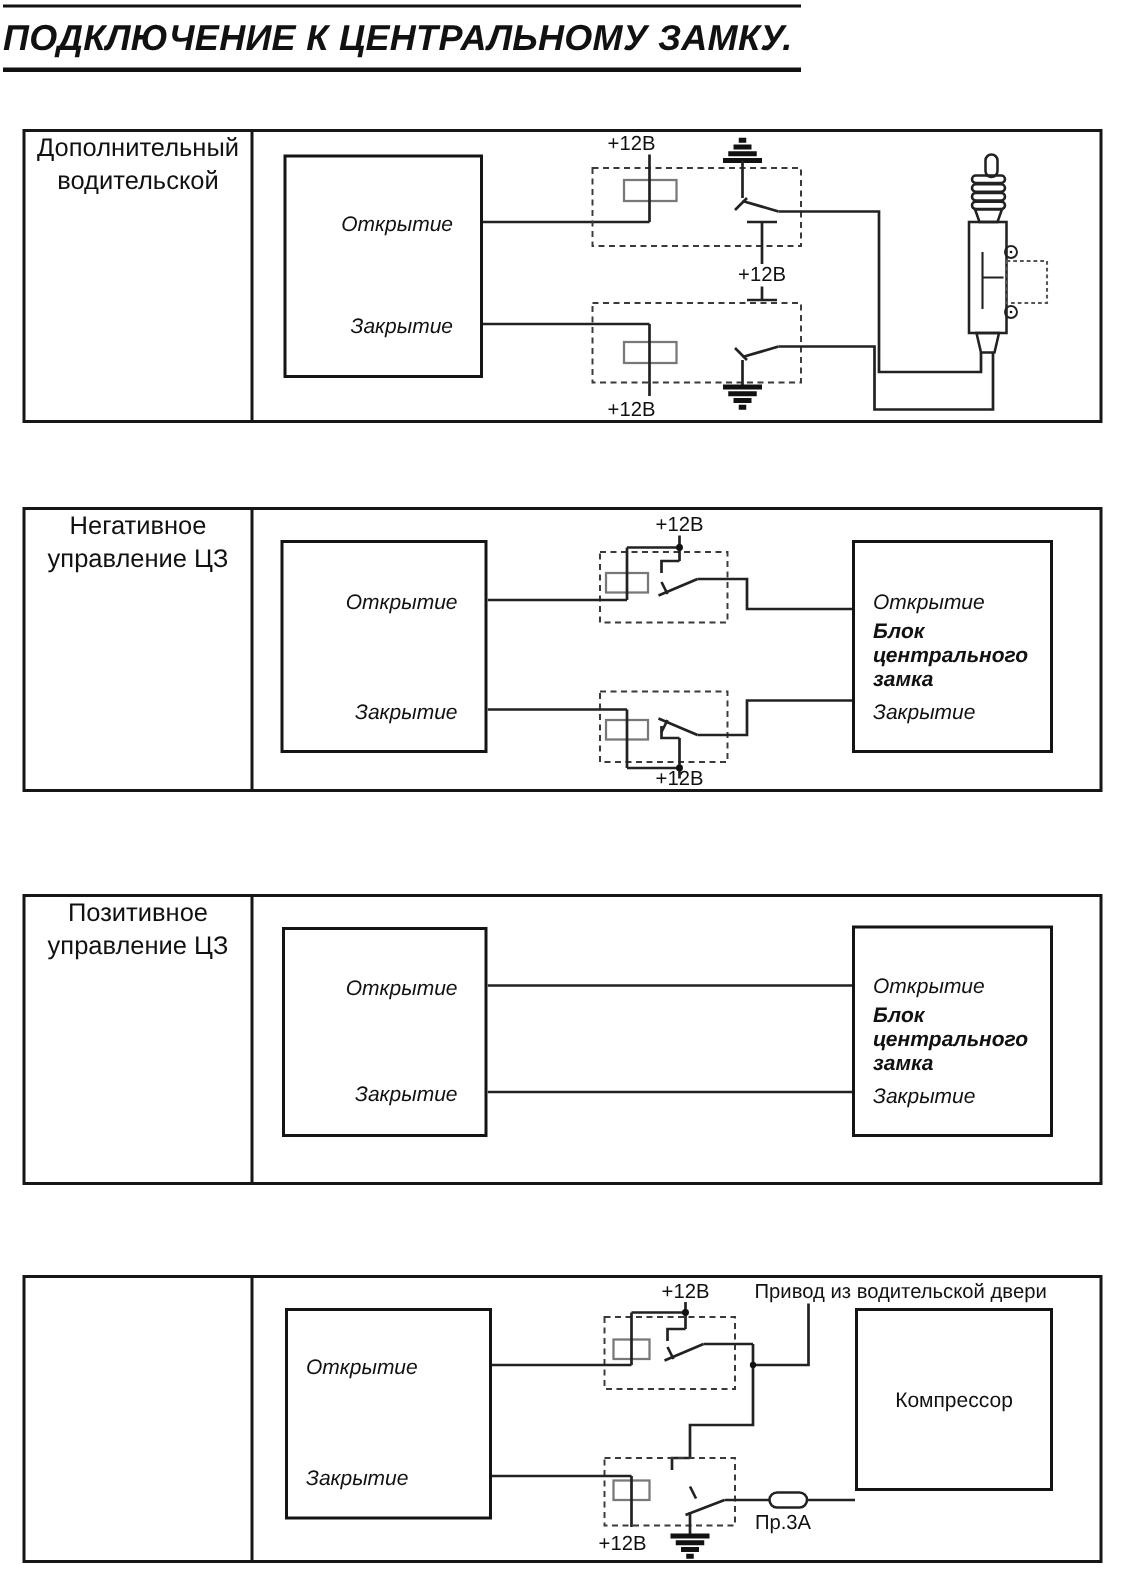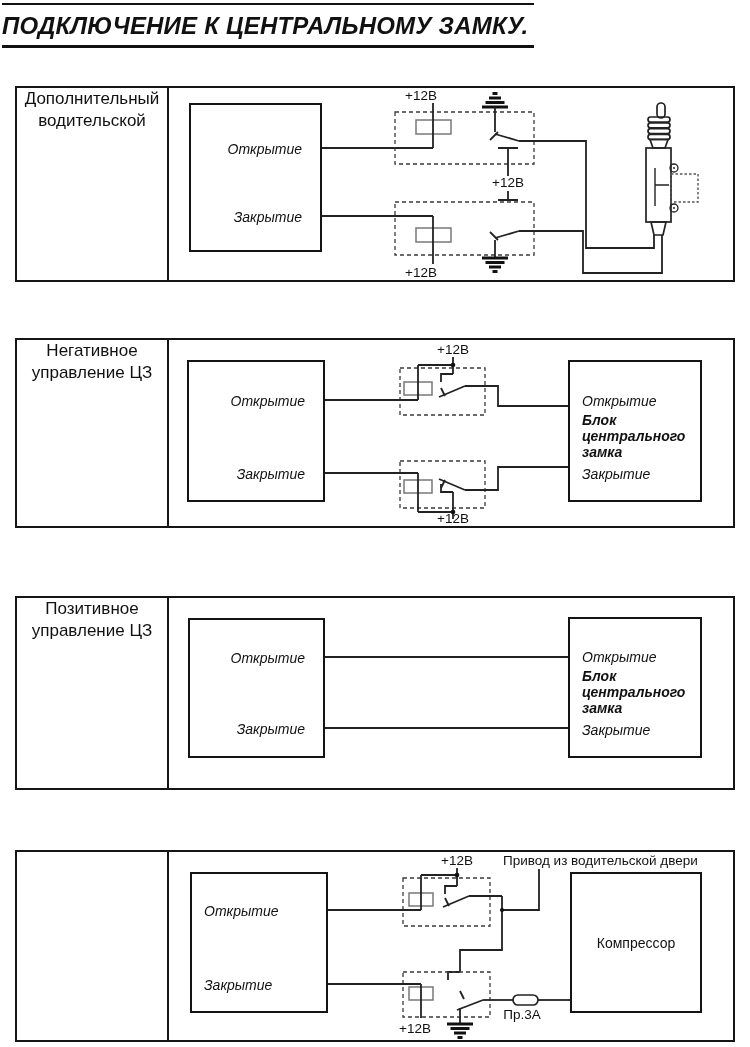--- a/index.html
+++ b/index.html
@@ -212,16 +212,16 @@
     <path class="wire" d="M466,148 H496"></path>
     <rect x="496" y="143" width="25" height="10" rx="5" class="sym"></rect>
     <path class="wire" d="M521,148 H553"></path>
     <text x="505" y="167" text-anchor="middle">Пр.3А</text>
   </svg>
 
   <div class="box" style="left:173px; top:20px; width:138px; height:141px;">
     <div class="boxlabel l" style="top:29px;">Открытие</div>
     <div class="boxlabel l" style="top:103px;">Закрытие</div>
   </div>
-  <div class="box centered-box" style="left:553px; top:20px; width:132px; height:141px;">
+  <div class="box centered-box" style="left:553px; top:20px; width:132px; height:122px;">
     <span>Компрессор</span>
   </div>
 </div>
 
 </body></html>

